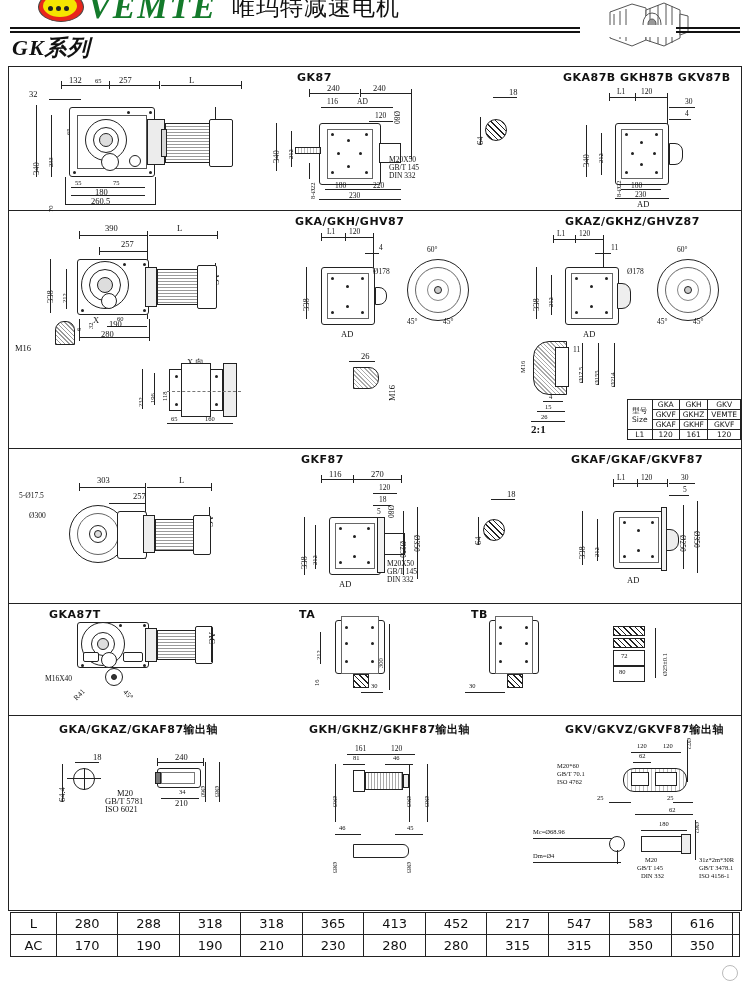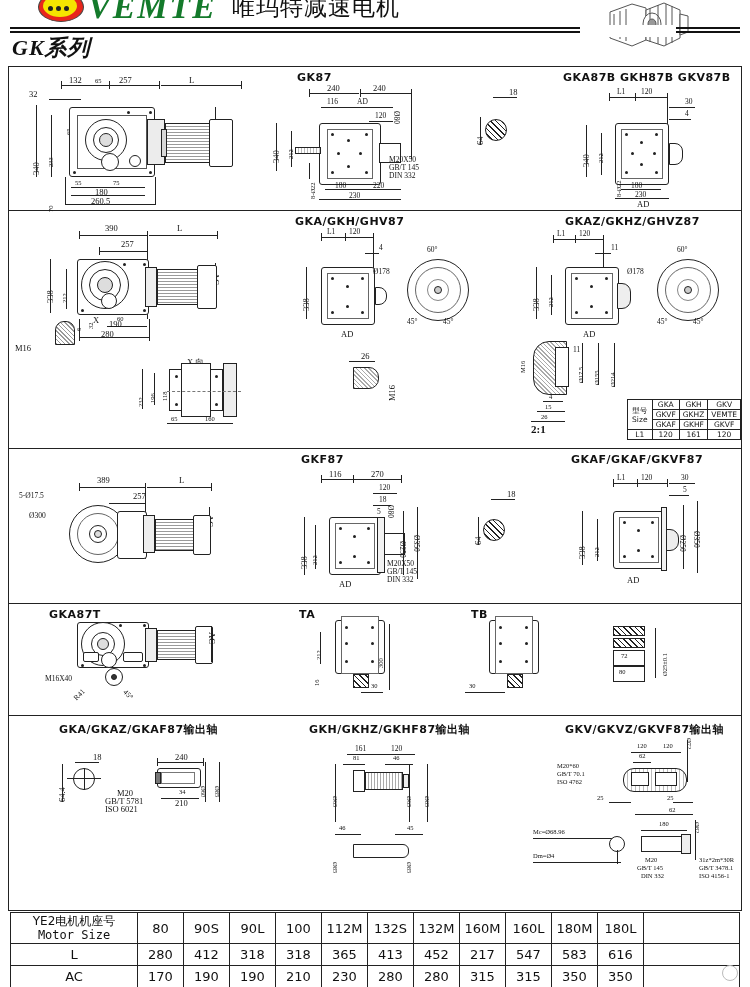--- a/index.html
+++ b/index.html
@@ -460,21 +460,21 @@
           <td>120</td>
         </tr>
       </tbody>
         </table>
     </div>
   </div>
 
   <div class="row r-h3">
 
     <div>
-      <div class="dim" style="left:88px;top:26px;">389</div>
+      <div class="dim" style="left:88px;top:26px;">303</div>
       <div class="dim" style="left:124px;top:42px;">257</div>
       <div class="dim" style="left:170px;top:26px;">L</div>
       <div class="hl" style="left:70px;top:38px;width:66px;"></div>
       <div class="vl" style="left:70px;top:34px;height:8px;"></div>
       <div class="vl" style="left:136px;top:34px;height:76px;"></div>
       <div class="hl" style="left:100px;top:54px;width:36px;"></div>
       <div class="hl" style="left:138px;top:38px;width:64px;"></div>
       <div class="vl" style="left:202px;top:34px;height:8px;"></div>
       <div class="dim s" style="left:10px;top:42px;">5-Ø17.5</div>
       <div class="dim s" style="left:20px;top:62px;">Ø300</div>
@@ -759,42 +759,24 @@
       <div class="dim xs" style="left:690px;top:140px;">31z*2m*30R</div>
       <div class="dim xs" style="left:690px;top:148px;">GB/T 3478.1</div>
       <div class="dim xs" style="left:690px;top:156px;">ISO 4156-1</div>
     </div>
   </div>
 </div>
 
 <div class="motortab">
   <table>
     <tbody>
-        <tr>
-      <td class="lab">
-        <span>YE2电机机座号</span><br>
-        <span class="mono">Motor Size</span>
-      </td>
-      <td class="mv">80</td>
-      <td class="mv">90S</td>
-      <td class="mv">90L</td>
-      <td class="mv">100</td>
-      <td class="mv">112M</td>
-      <td class="mv">132S</td>
-      <td class="mv">132M</td>
-      <td class="mv">160M</td>
-      <td class="mv">160L</td>
-      <td class="mv">180M</td>
-      <td class="mv">180L</td>
-      <td class="blank"></td>
-    </tr>
     <tr>
       <td>L</td>
       <td>280</td>
-      <td>412</td>
+      <td>288</td>
       <td>318</td>
       <td>318</td>
       <td>365</td>
       <td>413</td>
       <td>452</td>
       <td>217</td>
       <td>547</td>
       <td>583</td>
       <td>616</td>
       <td class="blank"></td>

